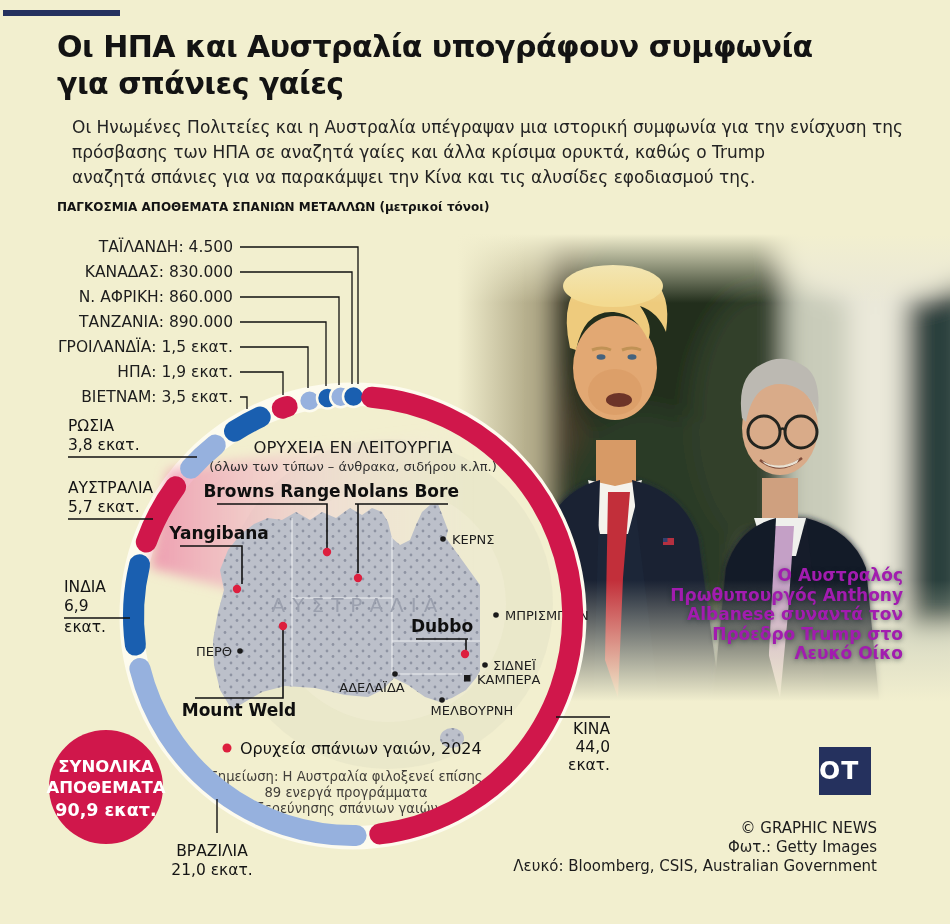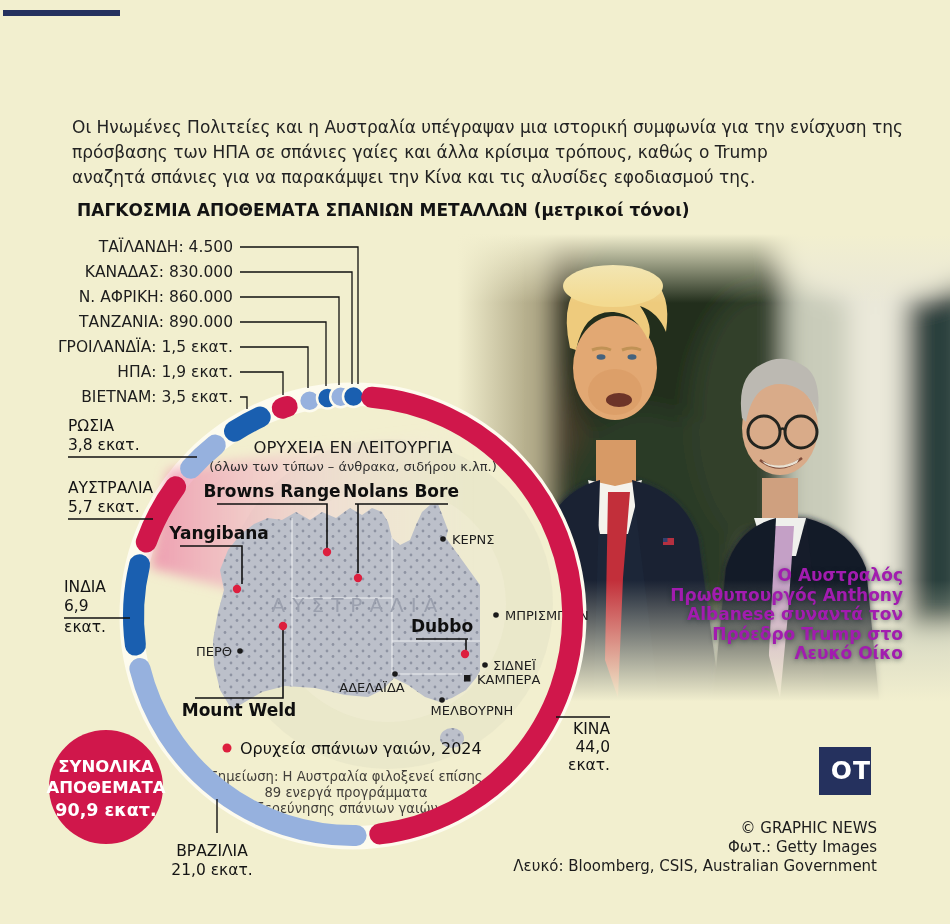--- a/index.html
+++ b/index.html
@@ -6,52 +6,56 @@
   .canvas{
     position:relative;width:950px;height:924px;overflow:hidden;
     background:#f2efcf;
     font-family:"DejaVu Sans","Liberation Sans",sans-serif;
     color:#1a1a1a;
   }
   .abs{position:absolute;}
   .kicker-bar{left:3px;top:10px;width:117px;height:6px;background:#25315e;}
   .title{left:57px;top:28px;font-size:30px;font-weight:700;line-height:37px;color:#131313;letter-spacing:-0.5px;white-space:nowrap;}
   .intro{left:72px;top:115px;font-size:17px;line-height:25px;color:#232323;white-space:nowrap;}
-  .section-title{left:57px;top:200px;font-size:17px;font-weight:700;color:#131313;white-space:nowrap;margin-left:20px;}
+  .section-title{left:57px;top:200px;font-size:12px;font-weight:700;color:#131313;white-space:nowrap;}
 
   
   .photo-wrap{left:450px;top:228px;width:500px;height:482px;}
   .photo-wrap svg{display:block;width:100%;height:100%;}
   .fade-top{left:450px;top:228px;width:500px;height:75px;background:linear-gradient(#f2efcf 8%,rgba(242,239,207,0));}
   .fade-bottom{left:450px;top:580px;width:500px;height:132px;background:linear-gradient(rgba(242,239,207,0),#f2efcf 92%);}
   .fade-left{left:450px;top:228px;width:75px;height:482px;background:linear-gradient(90deg,#f2efcf 10%,rgba(242,239,207,0));}
   .photo-caption{
     top:566px;right:47px;width:320px;text-align:right;color:#a21caf;
     font-size:17px;font-weight:700;line-height:19.5px;
     text-shadow:0 1px 5px rgba(15,35,35,.55);
   }
 
   .main-svg{left:0;top:0;width:950px;height:924px;pointer-events:none;}
 
   .credits{top:819px;right:73px;width:420px;text-align:right;font-size:15px;line-height:19px;color:#1c1c1c;}
   .ot-logo{
     left:819px;top:747px;width:52px;height:48px;background:#25315e;
-    color:#fff;font-size:25px;font-weight:700;text-align:right;line-height:48px;letter-spacing:1px;
+    color:#fff;font-size:25px;font-weight:700;text-align:left;line-height:48px;letter-spacing:1px;
   }
   svg text{font-family:"DejaVu Sans","Liberation Sans",sans-serif;}
 </style>
 </head>
 <body>
 
 <div class="canvas">
 
   <div class="abs kicker-bar"></div>
+  <div class="abs title">
+    <div>Οι ΗΠΑ και Αυστραλία υπογράφουν συμφωνία</div>
+    <div>για σπάνιες γαίες</div>
+  </div>
   <div class="abs intro">
     <div>Οι Ηνωμένες Πολιτείες και η Αυστραλία υπέγραψαν μια ιστορική συμφωνία για την ενίσχυση της</div>
-    <div>πρόσβασης των ΗΠΑ σε σπάνιες γαίες και άλλα κρίσιμα τρόπους, καθώς ο Trump</div>
+    <div>πρόσβασης των ΗΠΑ σε αναζητά γαίες και άλλα κρίσιμα ορυκτά, καθώς ο Trump</div>
     <div>αναζητά σπάνιες για να παρακάμψει την Κίνα και τις αλυσίδες εφοδιασμού της.</div>
   </div>
   <div class="abs section-title">ΠΑΓΚΟΣΜΙΑ ΑΠΟΘΕΜΑΤΑ ΣΠΑΝΙΩΝ ΜΕΤΑΛΛΩΝ (μετρικοί τόνοι)</div>
 
   <div class="abs photo-wrap">
     <svg viewBox="0 0 500 482">
       <defs>
         <filter id="b12" x="-30%" y="-30%" width="160%" height="160%">
             <feGaussianBlur stdDeviation="12"></feGaussianBlur>
           </filter>

